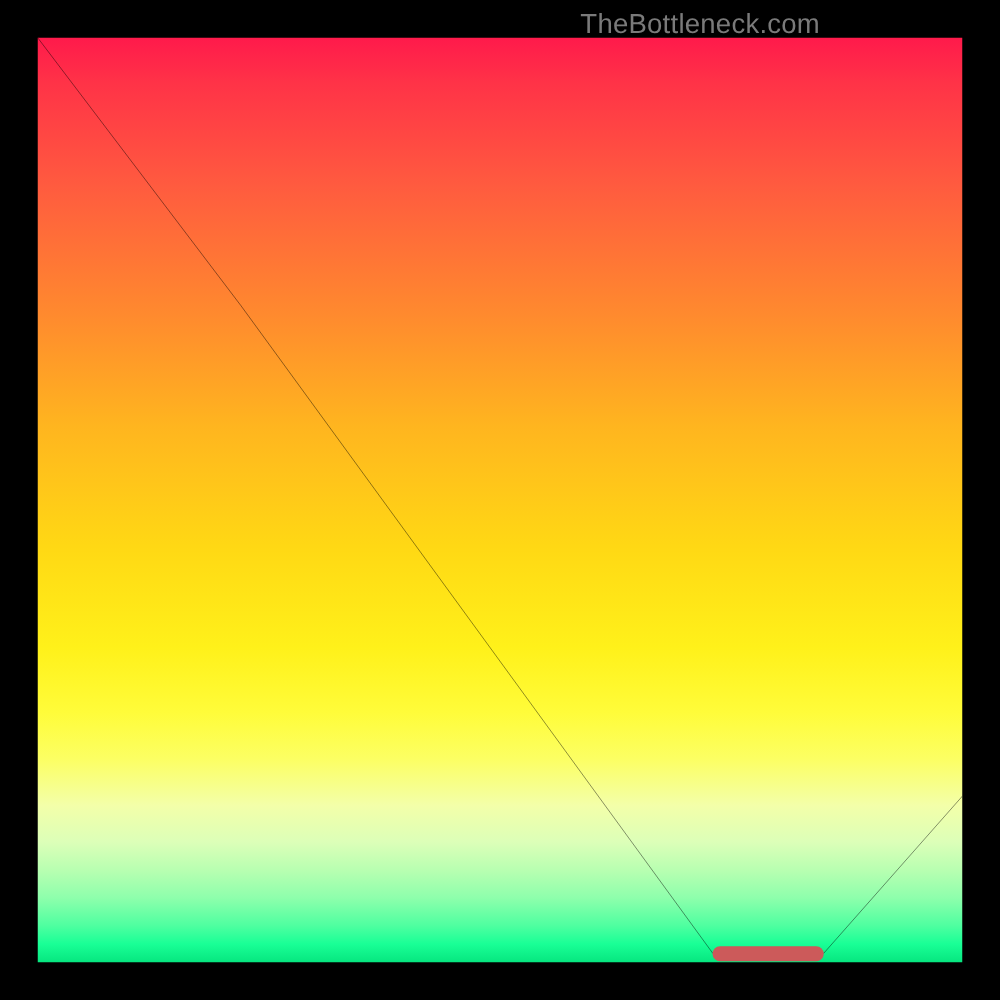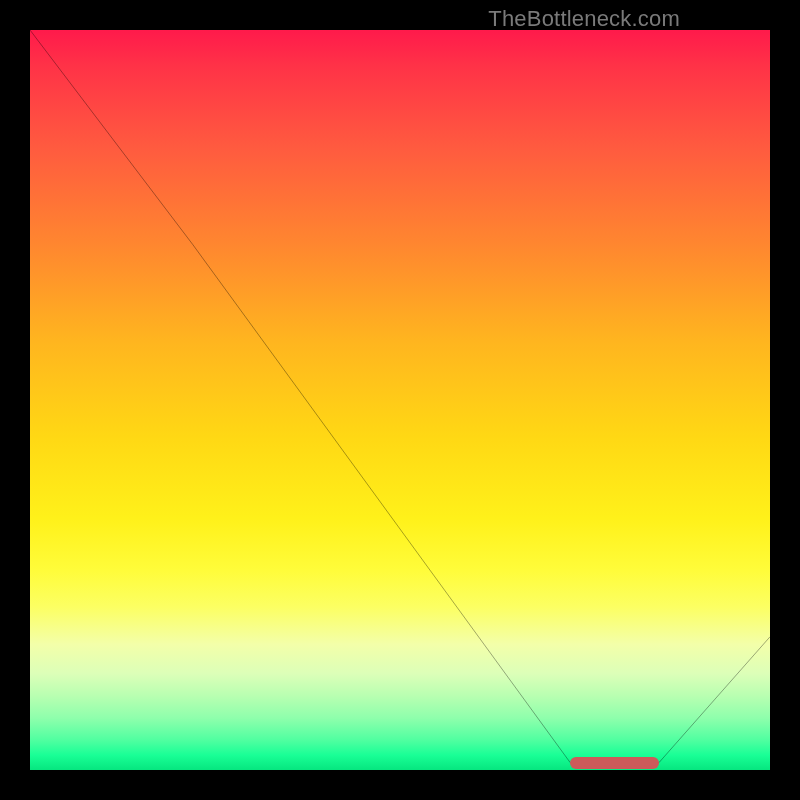--- a/index.html
+++ b/index.html
@@ -9,21 +9,20 @@
     height: 800px;
     overflow: hidden;
     background: #000;
     font-family: Arial, Helvetica, sans-serif;
   }
   .frame {
     position: relative;
     width: 672px;
     height: 800px;
     background: #000;
-    padding-left: 24px;
   }
   .plot {
     position: absolute;
     left: 30px;
     top: 30px;
     width: 740px;   
     height: 740px;  
     overflow: hidden;
   }
   

